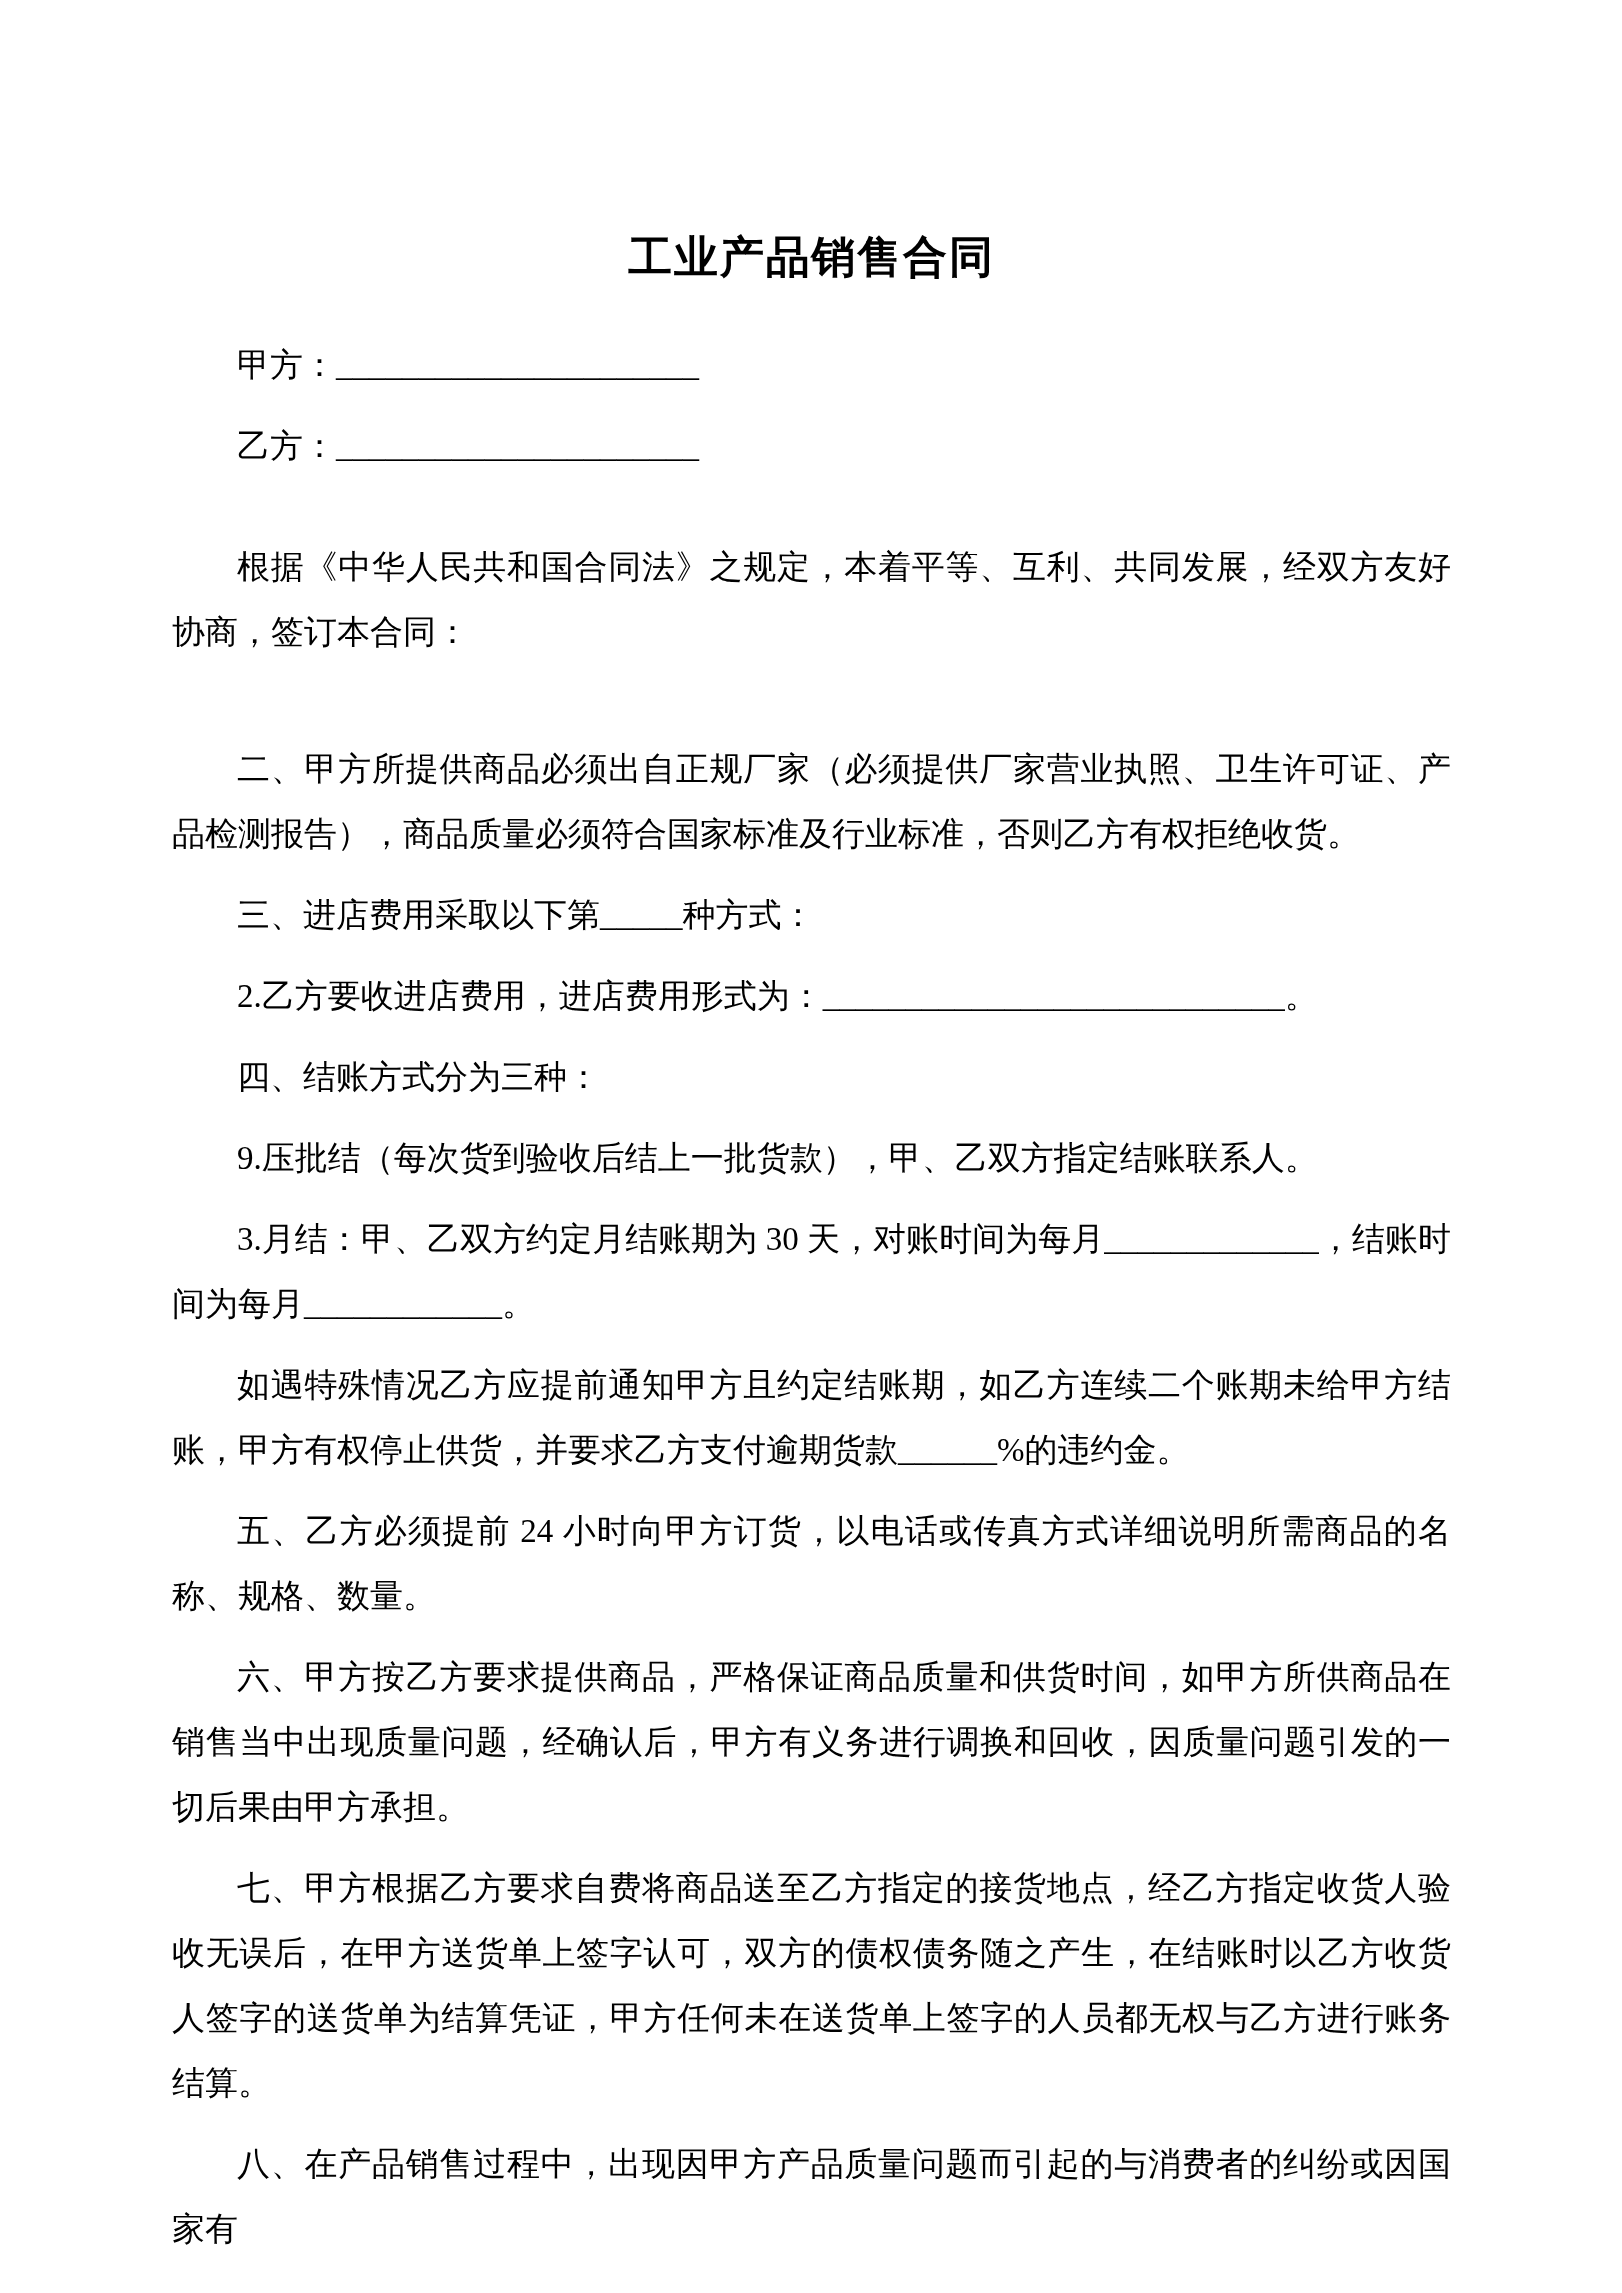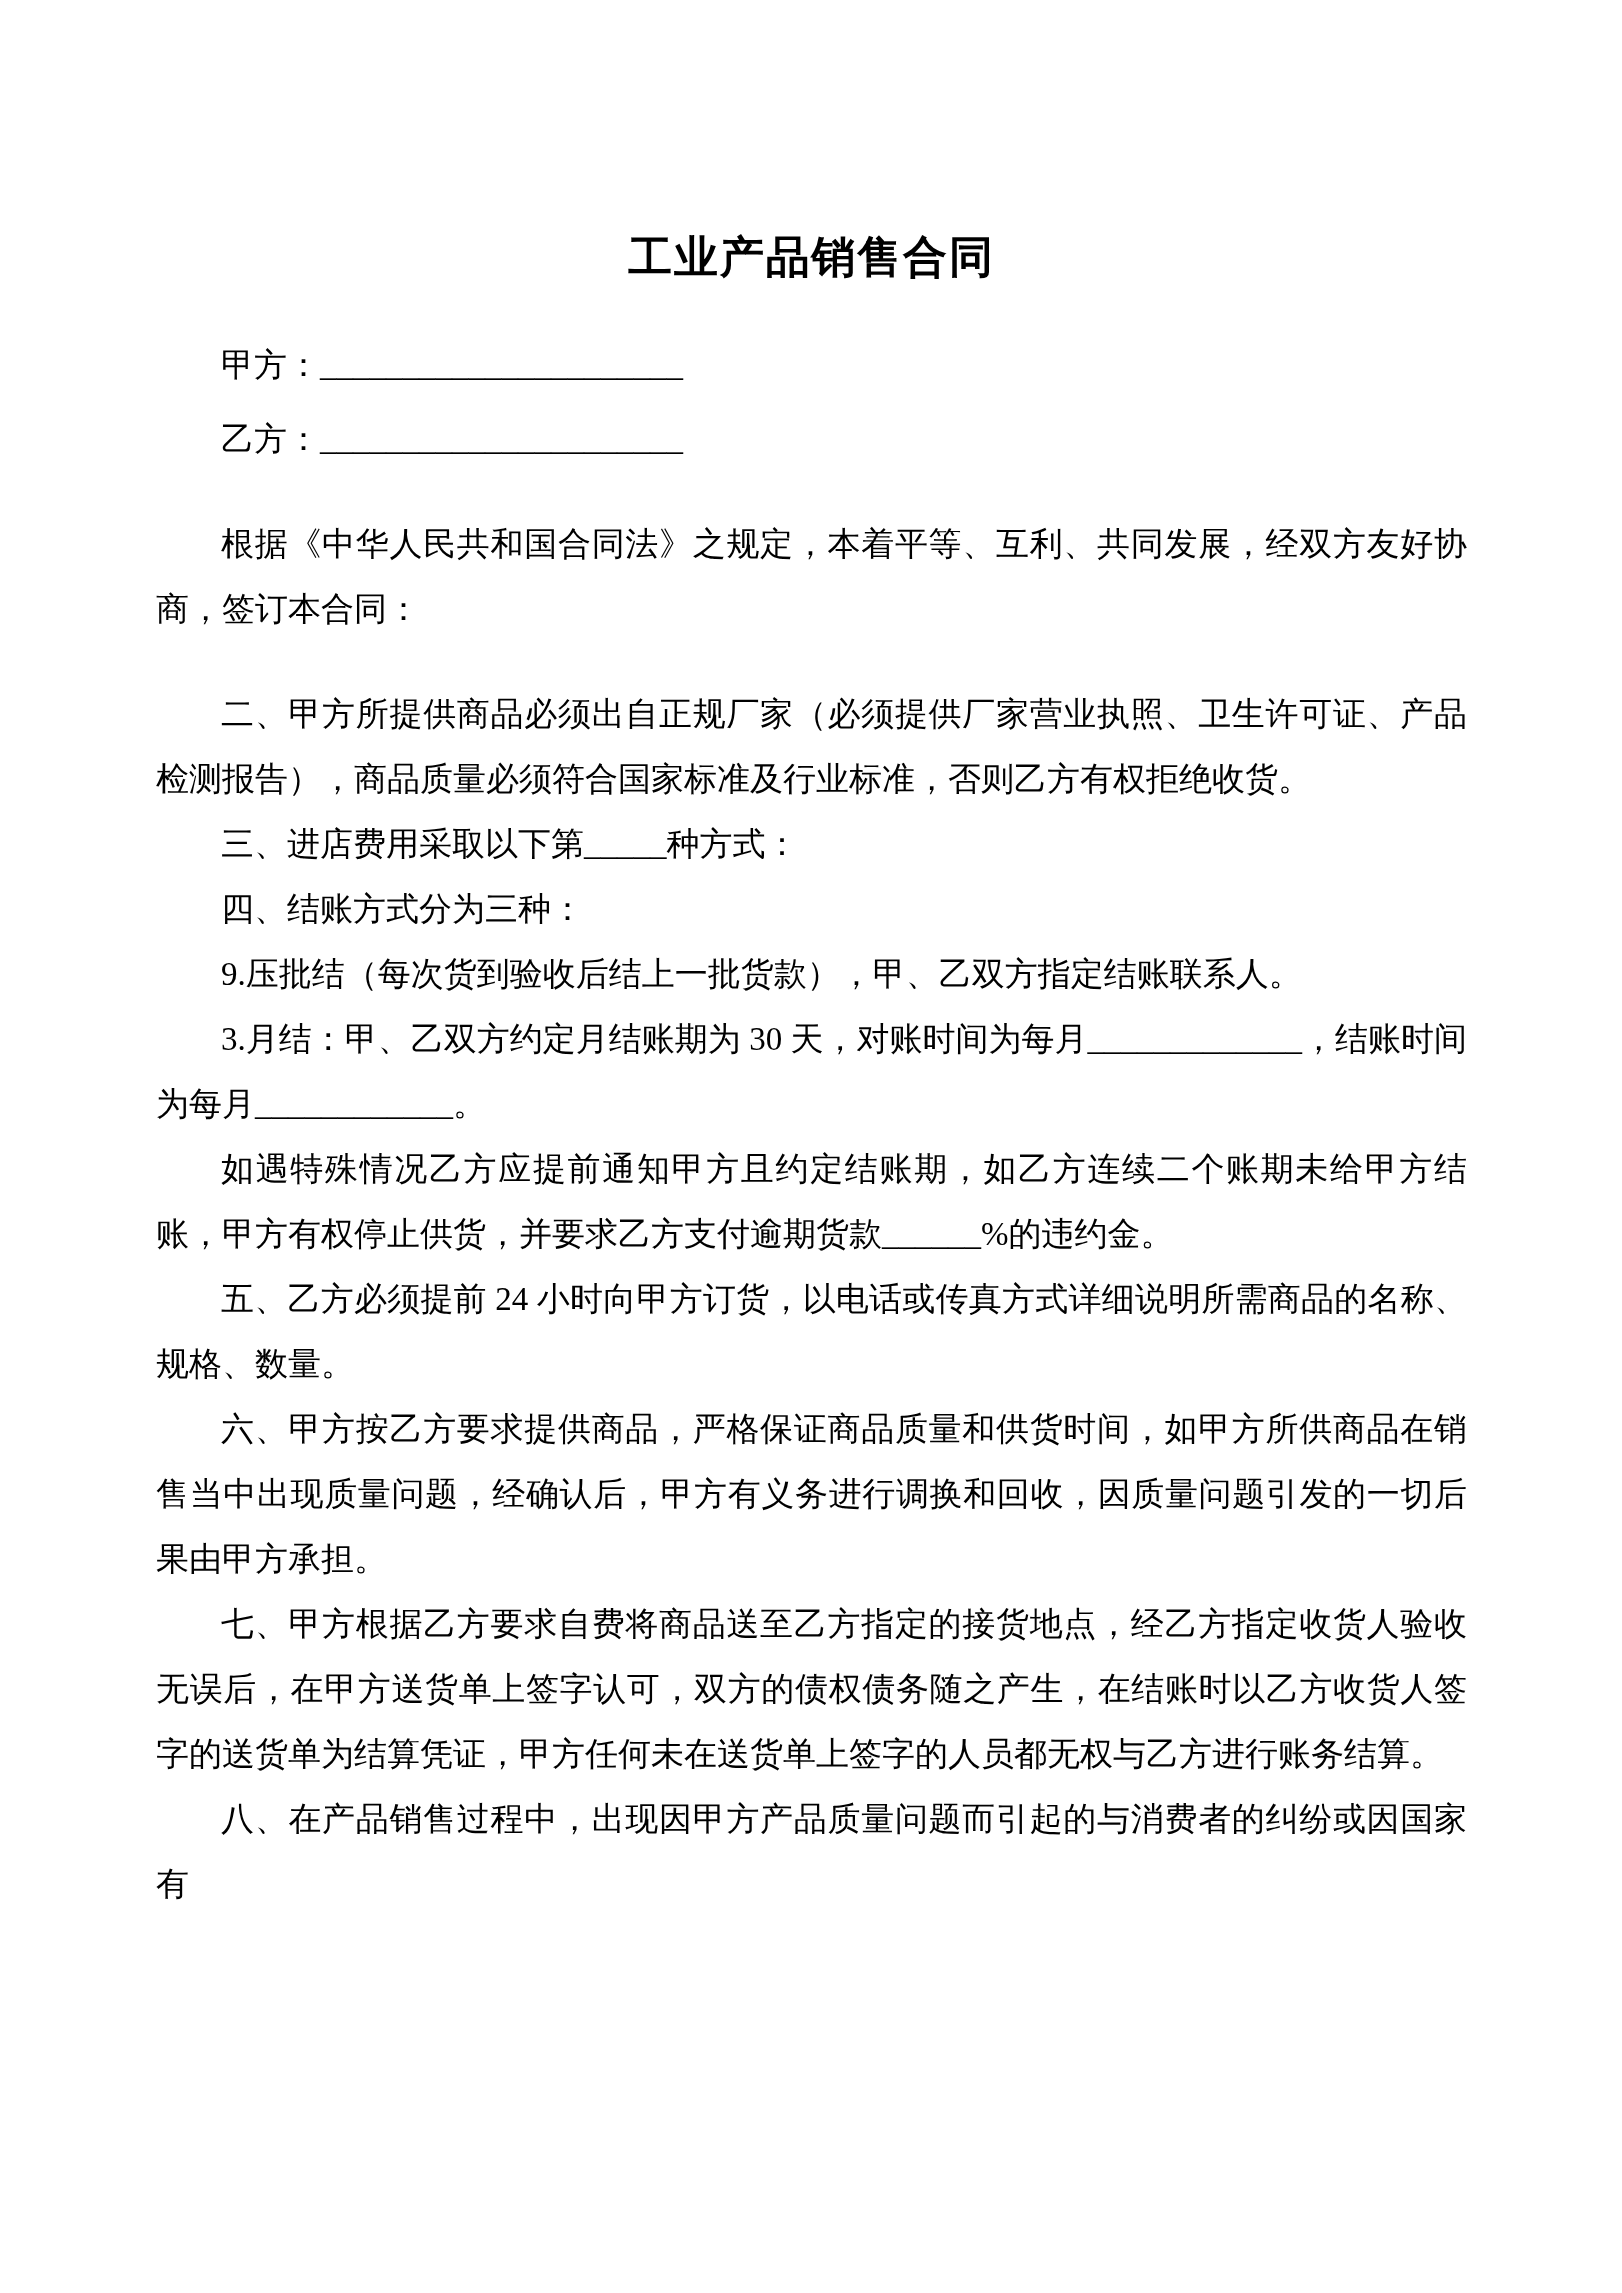--- a/index.html
+++ b/index.html
@@ -21,21 +21,21 @@
   .doc-title {
     margin: 0 0 49px 0;
     text-align: center;
     font-family: "Liberation Sans", "DejaVu Sans", sans-serif;
     font-weight: bold;
     font-size: 44px;
     line-height: 55px;
     letter-spacing: 1.8px;
   }
   .para {
-    margin: 0;
+    margin: 16px;
     font-size: 33px;
     line-height: 65px;
     text-align: justify;
     text-indent: 65px;
     word-break: break-all;
   }
   .party .para {
     margin-bottom: 9px;
   }
   .spacer-sm { height: 31px; }
@@ -54,20 +54,21 @@
   </div>
 
   <div class="spacer-sm"></div>
 
   <p class="para">根据《中华人民共和国合同法》之规定，本着平等、互利、共同发展，经双方友好协商，签订本合同：</p>
 
   <div class="spacer-md"></div>
 
   <p class="para">二、甲方所提供商品必须出自正规厂家（必须提供厂家营业执照、卫生许可证、产品检测报告），商品质量必须符合国家标准及行业标准，否则乙方有权拒绝收货。</p>
   <p class="para">三、进店费用采取以下第_____种方式：</p>
+  <p class="para">2.乙方要收进店费用，进店费用形式为：____________________________。</p>
   <p class="para">四、结账方式分为三种：</p>
   <p class="para">9.压批结（每次货到验收后结上一批货款），甲、乙双方指定结账联系人。</p>
   <p class="para">3.月结：甲、乙双方约定月结账期为 30 天，对账时间为每月_____________，结账时间为每月____________。</p>
   <p class="para">如遇特殊情况乙方应提前通知甲方且约定结账期，如乙方连续二个账期未给甲方结账，甲方有权停止供货，并要求乙方支付逾期货款______%的违约金。</p>
   <p class="para">五、乙方必须提前 24 小时向甲方订货，以电话或传真方式详细说明所需商品的名称、规格、数量。</p>
   <p class="para">六、甲方按乙方要求提供商品，严格保证商品质量和供货时间，如甲方所供商品在销售当中出现质量问题，经确认后，甲方有义务进行调换和回收，因质量问题引发的一切后果由甲方承担。</p>
   <p class="para">七、甲方根据乙方要求自费将商品送至乙方指定的接货地点，经乙方指定收货人验收无误后，在甲方送货单上签字认可，双方的债权债务随之产生，在结账时以乙方收货人签字的送货单为结算凭证，甲方任何未在送货单上签字的人员都无权与乙方进行账务结算。</p>
   <p class="para">八、在产品销售过程中，出现因甲方产品质量问题而引起的与消费者的纠纷或因国家有</p>
 
 </div>

